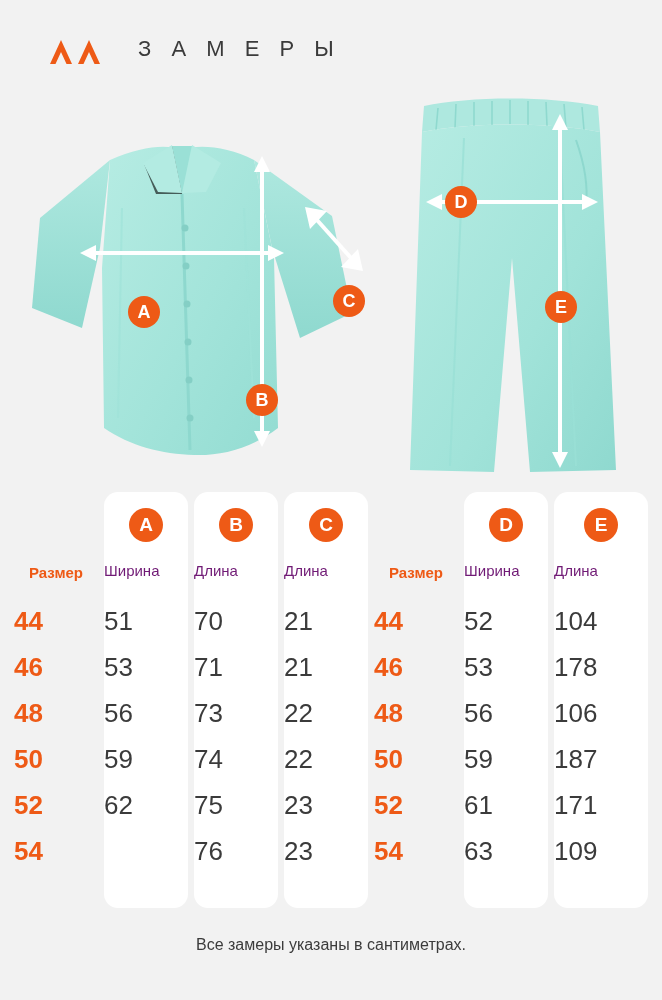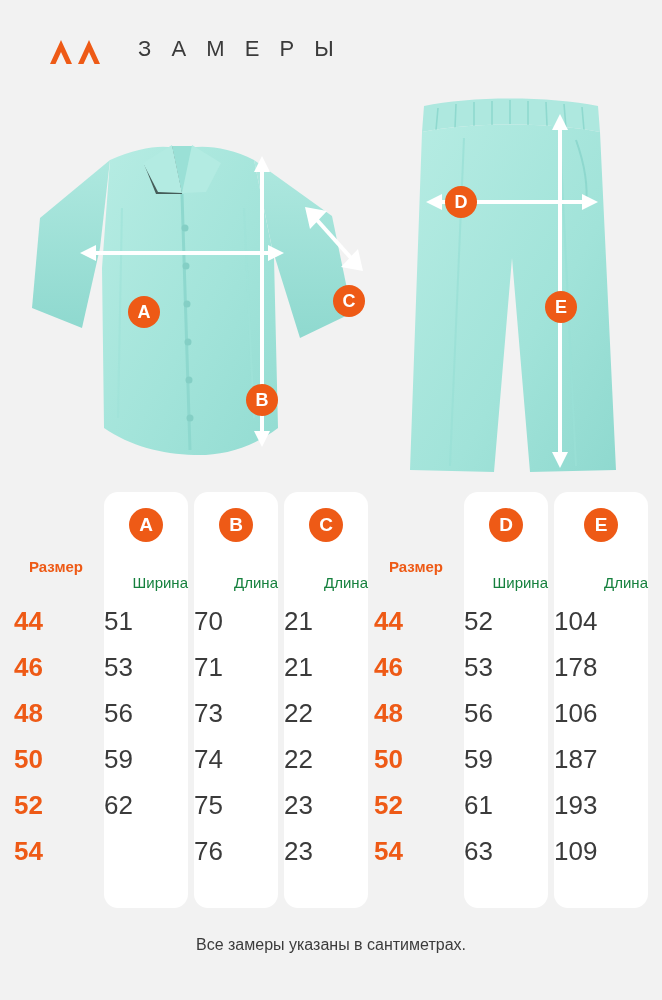--- a/index.html
+++ b/index.html
@@ -97,28 +97,27 @@
     font-weight: 700;
     display: flex;
     align-items: center;
     justify-content: center;
     top: 16px;
   }
   .col-title {
     position: absolute;
     top: 70px;
     width: 100%;
-    text-align: right;
+    text-align: left;
     font-size: 15px;
-    color: #15803d;
-    margin-top: 12px;
+    color: #701a75;
   }
   .size-title {
     position: absolute;
-    top: 66px;
+    top: 72px;
     width: 100%;
     text-align: center;
     font-size: 15px;
     color: #ee5a16;
     font-weight: 700;
   }
   .cells {
     position: absolute;
     top: 106px;
     width: 100%;
@@ -344,20 +343,20 @@
   </div>
 
   <div class="panel" style="left:554px; width:94px;">
     <div class="col-header-badge" style="left:30px;">E</div>
     <div class="col-title">Длина</div>
     <div class="cells">
       <div class="cell">104</div>
       <div class="cell">178</div>
       <div class="cell">106</div>
       <div class="cell">187</div>
-      <div class="cell">193</div>
+      <div class="cell">171</div>
       <div class="cell">109</div>
     </div>
   </div>
 
 </div>
 
 <div class="footer-note">Все замеры указаны в сантиметрах.</div>
 
 </body></html>

